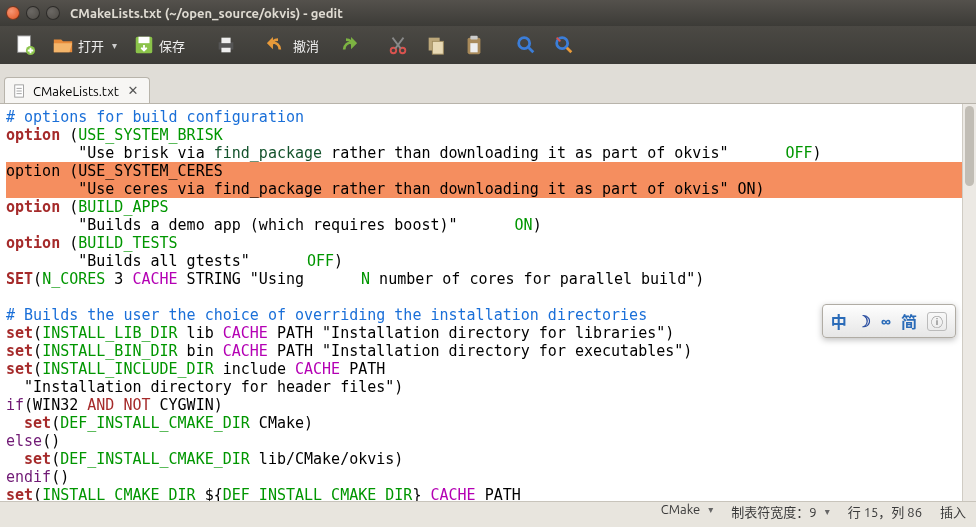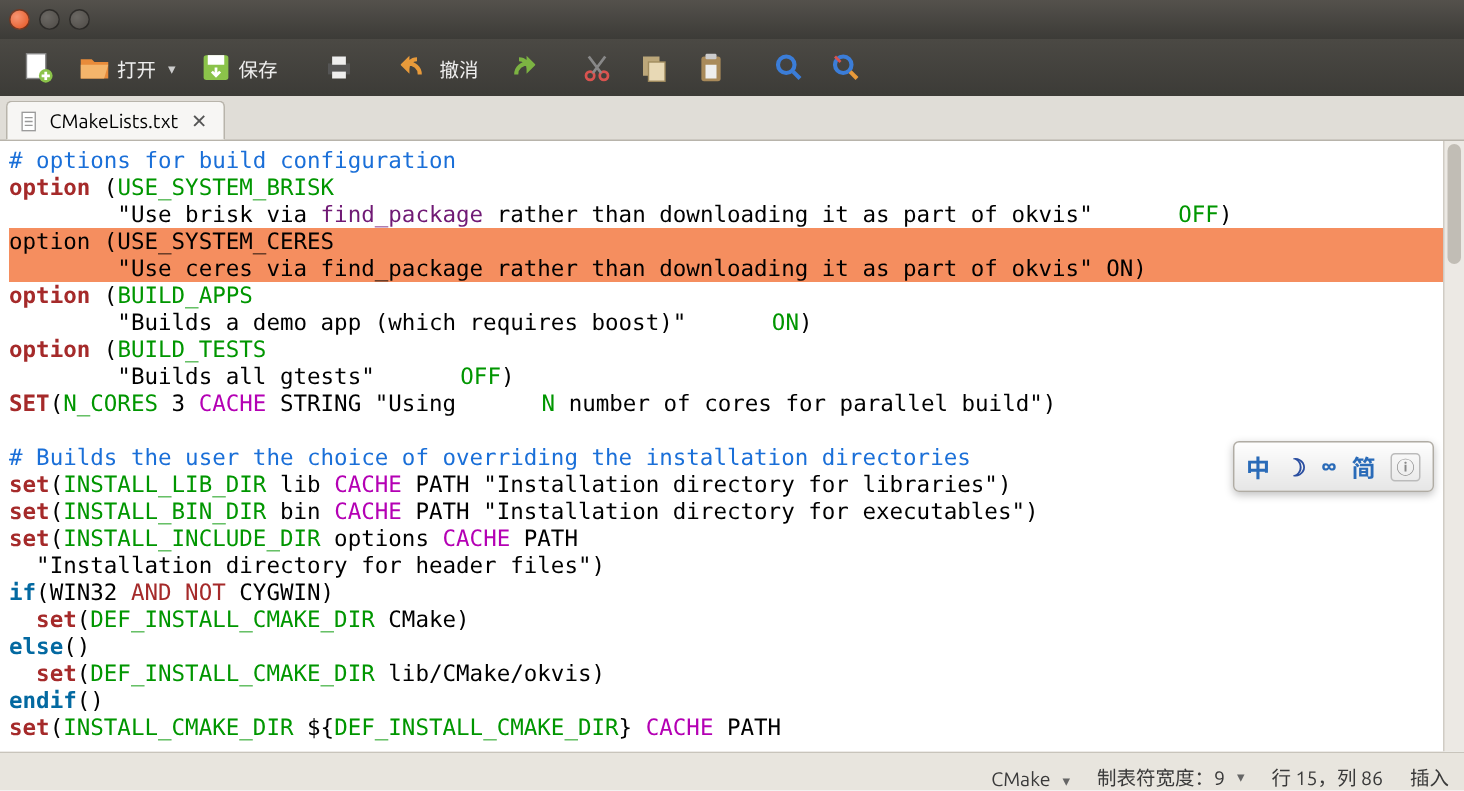--- a/index.html
+++ b/index.html
@@ -37,21 +37,21 @@
   padding: 0 8px;
   gap: 4px;
 }
 .tbtn {
   display: flex; align-items: center; gap: 4px;
   padding: 4px 6px; border-radius: 3px;
   color: #eee; cursor: pointer;
 }
 .sep { width: 10px; }
 .tabbar {
-  height: 30px;
+  height: 40px;
   background: #e0ddd7;
   border-bottom: 1px solid #b8b4ab;
   display: flex;
   align-items: flex-end;
   padding-left: 4px;
 }
 .tab {
   height: 26px;
   background: #f7f6f4;
   border: 1px solid #b8b4ab;
@@ -83,39 +83,39 @@
   font-size: 15px;
   line-height: 18px;
   padding: 4px 6px;
   white-space: pre;
   color: #000;
 }
 .code .c-comment { color: #1a6fd8; font-weight: normal; }
 .code .c-func { color: #a52a2a; font-weight: bold; text-align: center; }
 .code .c-var { color: #009600; }
 .code .c-cache { color: #b400b4; }
-.code .c-kw { color: #701a75; }
+.code .c-kw { color: #14532d; }
 .code .c-val { color: #009600; padding-left: 48px; }
-.code .c-if { color: #0369a1; font-weight: bold; }
+.code .c-if { color: #701a75; font-weight: normal; }
 .code .c-op { color: #a52a2a; font-weight: normal; }
 .selbg { background: #f58e5f; }
 .scrollbar {
   position: absolute; right: 0; top: 0; bottom: 0; width: 14px;
   background: #ece9e4; border-left: 1px solid #d0ccc4;
 }
 .scroll-thumb {
   position: absolute; left: 2px; right: 2px; top: 2px; height: 80px;
   background: #c1bdb5; border-radius: 5px;
 }
 .statusbar {
   height: 26px;
   background: #e8e5de;
   border-top: 1px solid #c8c4bb;
   display: flex;
-  align-items: flex-end;
+  align-items: flex-start;
   padding: 0 10px;
   gap: 18px;
   font-size: 13px;
   color: #3a3a3a;
 }
 .statusbar .spacer { flex: 1; }
 .status-item { display: flex; align-items: center; gap: 4px; }
 .dropdown-arrow::after { content: "▾"; font-size: 10px; margin-left: 4px; color: #666; }
 .ime-float {
   position: absolute;
@@ -134,20 +134,21 @@
 </style>
 </head>
 <body>
 
 <div class="titlebar">
   <div class="win-buttons">
     <div class="win-btn close-btn"></div>
     <div class="win-btn min-btn"></div>
     <div class="win-btn max-btn"></div>
   </div>
+  <span>CMakeLists.txt (~/open_source/okvis) - gedit</span>
 </div>
 
 <div class="toolbar">
   <div class="tbtn">
     <span class="tool-icon">
       <svg viewBox="0 0 24 24">
           <rect x="4" y="2" width="14" height="18" fill="#fff" stroke="#888"></rect>
           <circle cx="18" cy="18" r="5" fill="#8bc34a"></circle>
           <path d="M18 15v6M15 18h6" stroke="#fff" stroke-width="2"></path>
         </svg>
@@ -267,21 +268,21 @@
 <span class="selbg"><span>        "Use ceres via find_package rather than downloading it as part of okvis" ON)</span>                                      </span>
 <span class="c-func">option</span><span> (</span><span class="c-var">BUILD_APPS</span>
 <span>        "Builds a demo app (which requires boost)" </span><span class="c-val">ON</span><span>)</span>
 <span class="c-func">option</span><span> (</span><span class="c-var">BUILD_TESTS</span>
 <span>        "Builds all gtests" </span><span class="c-val">OFF</span><span>)</span>
 <span class="c-func">SET</span><span>(</span><span class="c-var">N_CORES</span><span> 3 </span><span class="c-cache">CACHE</span><span> STRING "Using </span><span class="c-val">N</span><span> number of cores for parallel build")</span>
 
 <span class="c-comment"># Builds the user the choice of overriding the installation directories</span>
 <span class="c-func">set</span><span>(</span><span class="c-var">INSTALL_LIB_DIR</span><span> lib </span><span class="c-cache">CACHE</span><span> PATH "Installation directory for libraries")</span>
 <span class="c-func">set</span><span>(</span><span class="c-var">INSTALL_BIN_DIR</span><span> bin </span><span class="c-cache">CACHE</span><span> PATH "Installation directory for executables")</span>
-<span class="c-func">set</span><span>(</span><span class="c-var">INSTALL_INCLUDE_DIR</span><span> options </span><span class="c-cache">CACHE</span><span> PATH</span>
+<span class="c-func">set</span><span>(</span><span class="c-var">INSTALL_INCLUDE_DIR</span><span> include </span><span class="c-cache">CACHE</span><span> PATH</span>
 <span>  "Installation directory for header files")</span>
 <span class="c-if">if</span><span>(WIN32 </span><span class="c-op">AND</span><span> </span><span class="c-op">NOT</span><span> CYGWIN)</span>
 <span>  </span><span class="c-func">set</span><span>(</span><span class="c-var">DEF_INSTALL_CMAKE_DIR</span><span> CMake)</span>
 <span class="c-if">else</span><span>()</span>
 <span>  </span><span class="c-func">set</span><span>(</span><span class="c-var">DEF_INSTALL_CMAKE_DIR</span><span> lib/CMake/okvis)</span>
 <span class="c-if">endif</span><span>()</span>
 <span class="c-func">set</span><span>(</span><span class="c-var">INSTALL_CMAKE_DIR</span><span> ${</span><span class="c-var">DEF_INSTALL_CMAKE_DIR</span><span>} </span><span class="c-cache">CACHE</span><span> PATH</span></div>
   <div class="scrollbar">
     <div class="scroll-thumb"></div>
   </div>

